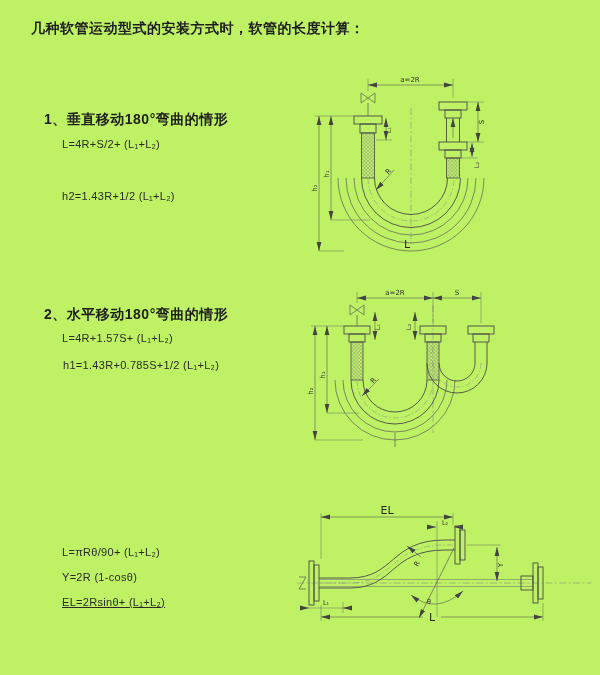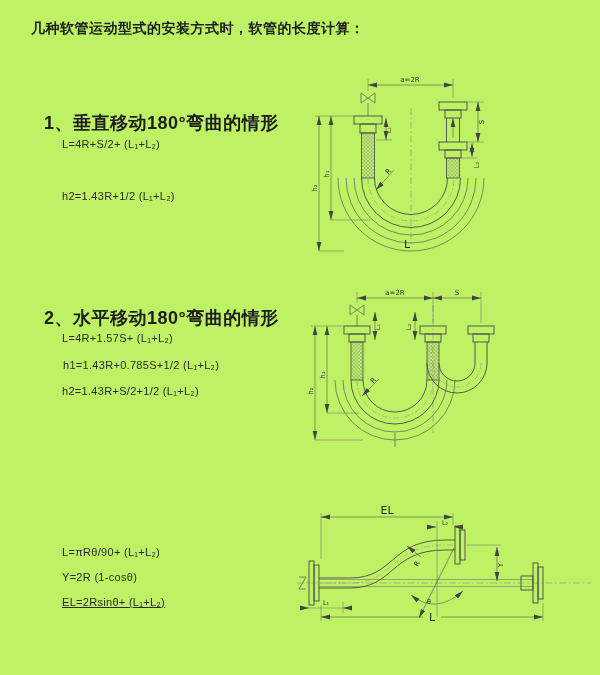--- a/index.html
+++ b/index.html
@@ -1,20 +1,20 @@
 <!DOCTYPE html>
 <html><head>
 <meta charset="utf-8">
 <style>
   html,body{margin:0;padding:0;background:#fff;}
   .page{position:relative;width:600px;height:675px;background:#bef264;overflow:hidden;
         font-family:"Liberation Sans","DejaVu Sans",sans-serif;color:#222;}
   .doc-title{position:absolute;left:31px;top:20px;font-size:14px;font-weight:600;
              letter-spacing:0.5px;color:#1e1e1e;}
-  .sec-heading{position:absolute;font-size:18px;font-weight:600;color:#1e1e1e;letter-spacing:0.5px;text-align:center;}
+  .sec-heading{position:absolute;font-size:14px;font-weight:600;color:#1e1e1e;letter-spacing:0.5px;text-align:center;}
   .formula{position:absolute;font-size:11px;font-weight:400;color:#2a2a2a;letter-spacing:0.3px;}
   svg{position:absolute;overflow:visible;}
   .draw{stroke:#4a4a4a;stroke-width:0.9;fill:none;}
   .thin{stroke:#5a5a5a;stroke-width:0.7;fill:none;}
   .dim{stroke:#555;stroke-width:0.6;fill:none;}
   .ext{stroke:#6a6a6a;stroke-width:0.5;fill:none;}
   .cl{stroke:#8a8a8a;stroke-width:0.55;stroke-dasharray:7 2.5 1.8 2.5;fill:none;}
   .hosecl{stroke:#8a8a8a;stroke-width:0.5;stroke-dasharray:6 2 1.5 2;fill:none;}
   .phantom{stroke:#777;stroke-width:0.6;fill:none;}
   .lbl{fill:#333;font-size:7px;font-family:"DejaVu Sans",sans-serif;}
@@ -119,21 +119,20 @@
       <line class="dim" x1="82" y1="100" x2="64" y2="120" marker-end="url(#ar)"></line>
       <text class="lbl" x="78" y="103" transform="rotate(-50 78 103)" text-anchor="middle">R</text>
     </g>
 
     <text class="lbl-lg" x="95" y="178" text-anchor="middle">L</text>
   </svg>
 
   <div class="sec-heading" style="left:44px;top:306px;">2、水平移动180°弯曲的情形</div>
   <div class="formula" style="left:62px;top:332px;">L=4R+1.57S+ (L₁+L₂)</div>
   <div class="formula" style="left:47px;top:359px;padding-left:16px;">h1=1.43R+0.785S+1/2 (L₁+L₂)</div>
-  <div class="formula" style="left:62px;top:385px;">h2=1.43R+S/2+1/2 (L₁+L₂)</div>
 
   <svg style="left:305px;top:283px;" width="295" height="180" viewBox="0 0 295 180">
     <line class="cl" x1="128" y1="22" x2="128" y2="150"></line>
 
     <g>
       <line class="ext" x1="52" y1="9" x2="52" y2="20"></line>
       <line class="ext" x1="128" y1="9" x2="128" y2="40"></line>
       <line class="ext" x1="176" y1="9" x2="176" y2="40"></line>
       <line class="dim" x1="52" y1="15" x2="128" y2="15" marker-start="url(#ar)" marker-end="url(#ar)"></line>
       <text class="lbl" x="90" y="12" text-anchor="middle">a=2R</text>

